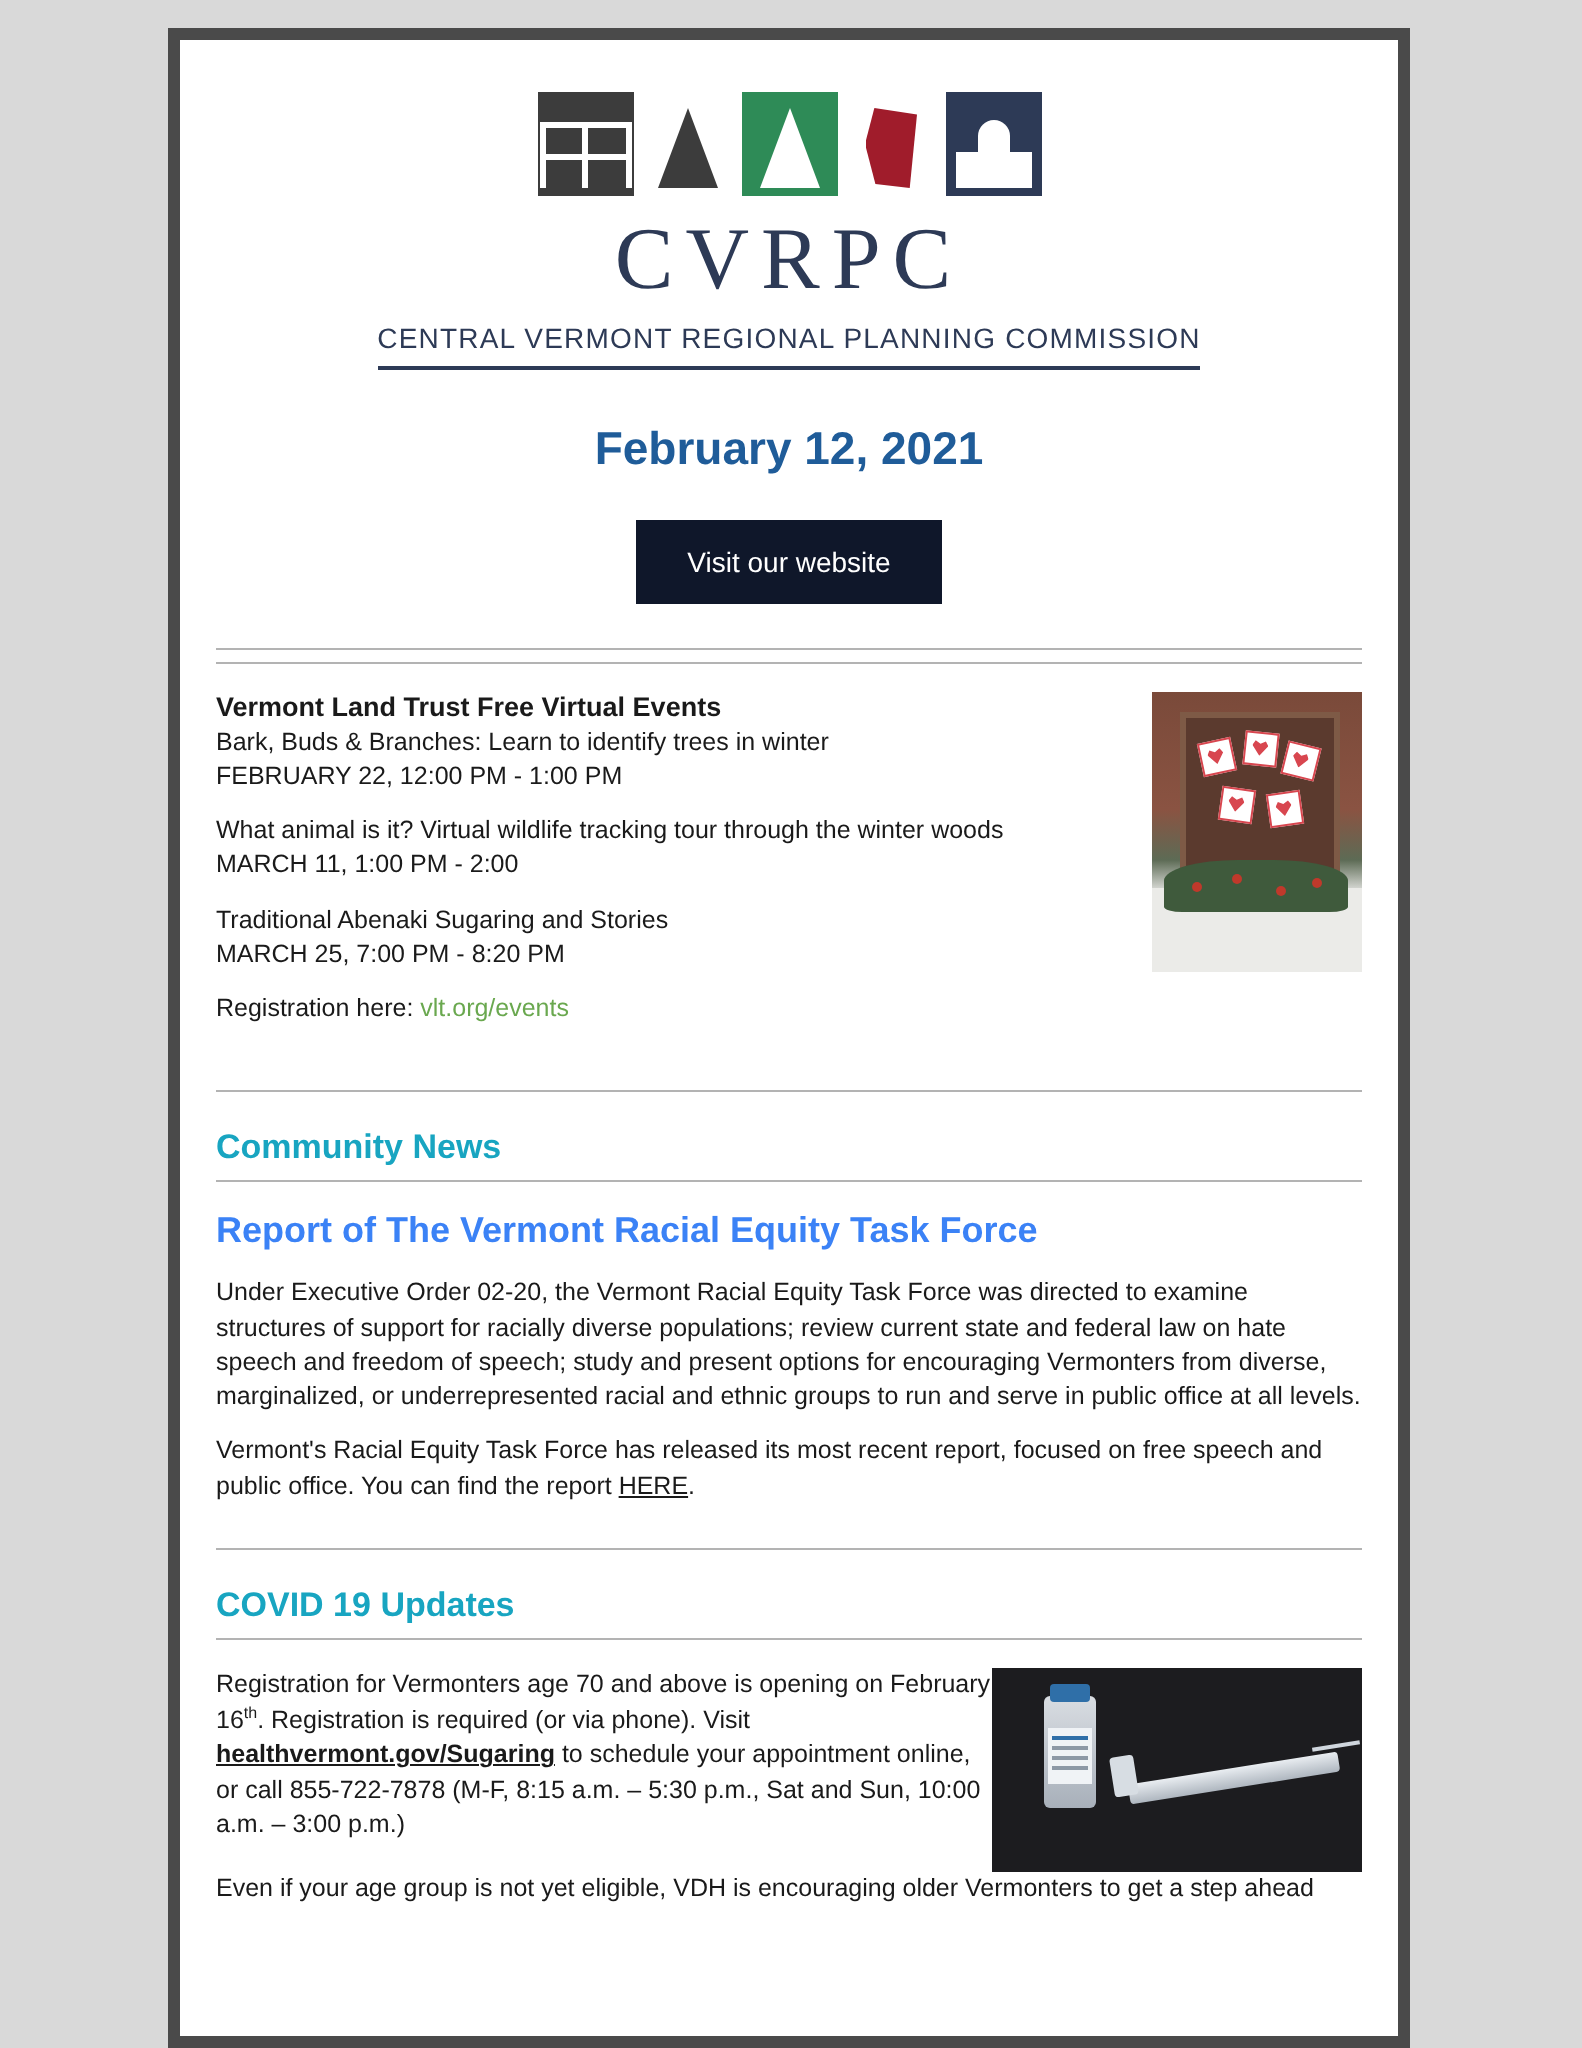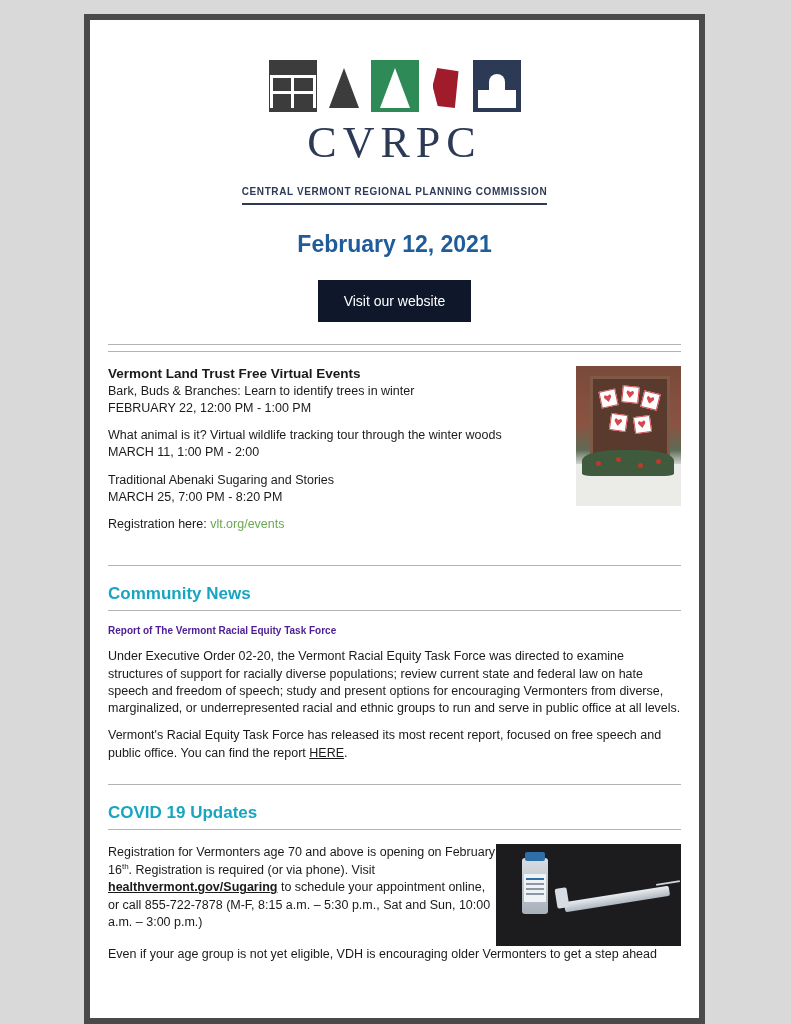--- a/index.html
+++ b/index.html
@@ -26,21 +26,21 @@
     box-sizing: border-box;
     overflow: hidden;
   }
   .inner {
     padding: 0 18px;
   }
 
   
   .logo-wrap {
     text-align: center;
-    padding-top: 36px;
+    padding-top: 22px;
   }
   .logo-marks {
     display: inline-flex;
     align-items: flex-end;
     justify-content: center;
     height: 56px;
     gap: 3px;
   }
   .lm {
     position: relative;
@@ -117,25 +117,25 @@
   .logo-text {
     font-family: "Liberation Serif", serif;
     font-size: 44px;
     letter-spacing: 6px;
     color: #2d3a56;
     margin-top: 4px;
     font-weight: 400;
     line-height: 1.05;
   }
   .logo-sub {
-    font-size: 10px;
+    font-size: 14px;
     letter-spacing: 0.6px;
     color: #2d3a56;
-    font-weight: bold;
-    margin-top: 20px;
+    font-weight: normal;
+    margin-top: 8px;
     padding-bottom: 6px;
     border-bottom: 2px solid #2d3a56;
     display: inline-block;
   }
 
   
   .roundup-title {
     text-align: center;
     color: #1f5c99;
     font-size: 23px;
@@ -174,21 +174,21 @@
     border-top: 1px solid #b3b3b3;
     margin: 6px 0 14px 0;
   }
 
   .item-title {
     font-size: 13.5px;
     font-weight: bold;
     color: #1a1a1a;
     margin-bottom: 2px;
   }
-  .item-title.blue { color: #4c1d95; font-size: 10px; }
+  .item-title.blue { color: #3b82f6; font-size: 18px; }
   p.body {
     font-size: 12.5px;
     color: #1a1a1a;
     margin: 0 0 10px 0;
     line-height: 1.38;
   }
   p.body.tight { margin-bottom: 0; }
   .green-link { color: #6aa84f; text-decoration: none; }
   .ul-link { color: #1a1a1a; text-decoration: underline; font-weight: bold; }
   .ul-link.plain { font-weight: normal; }

